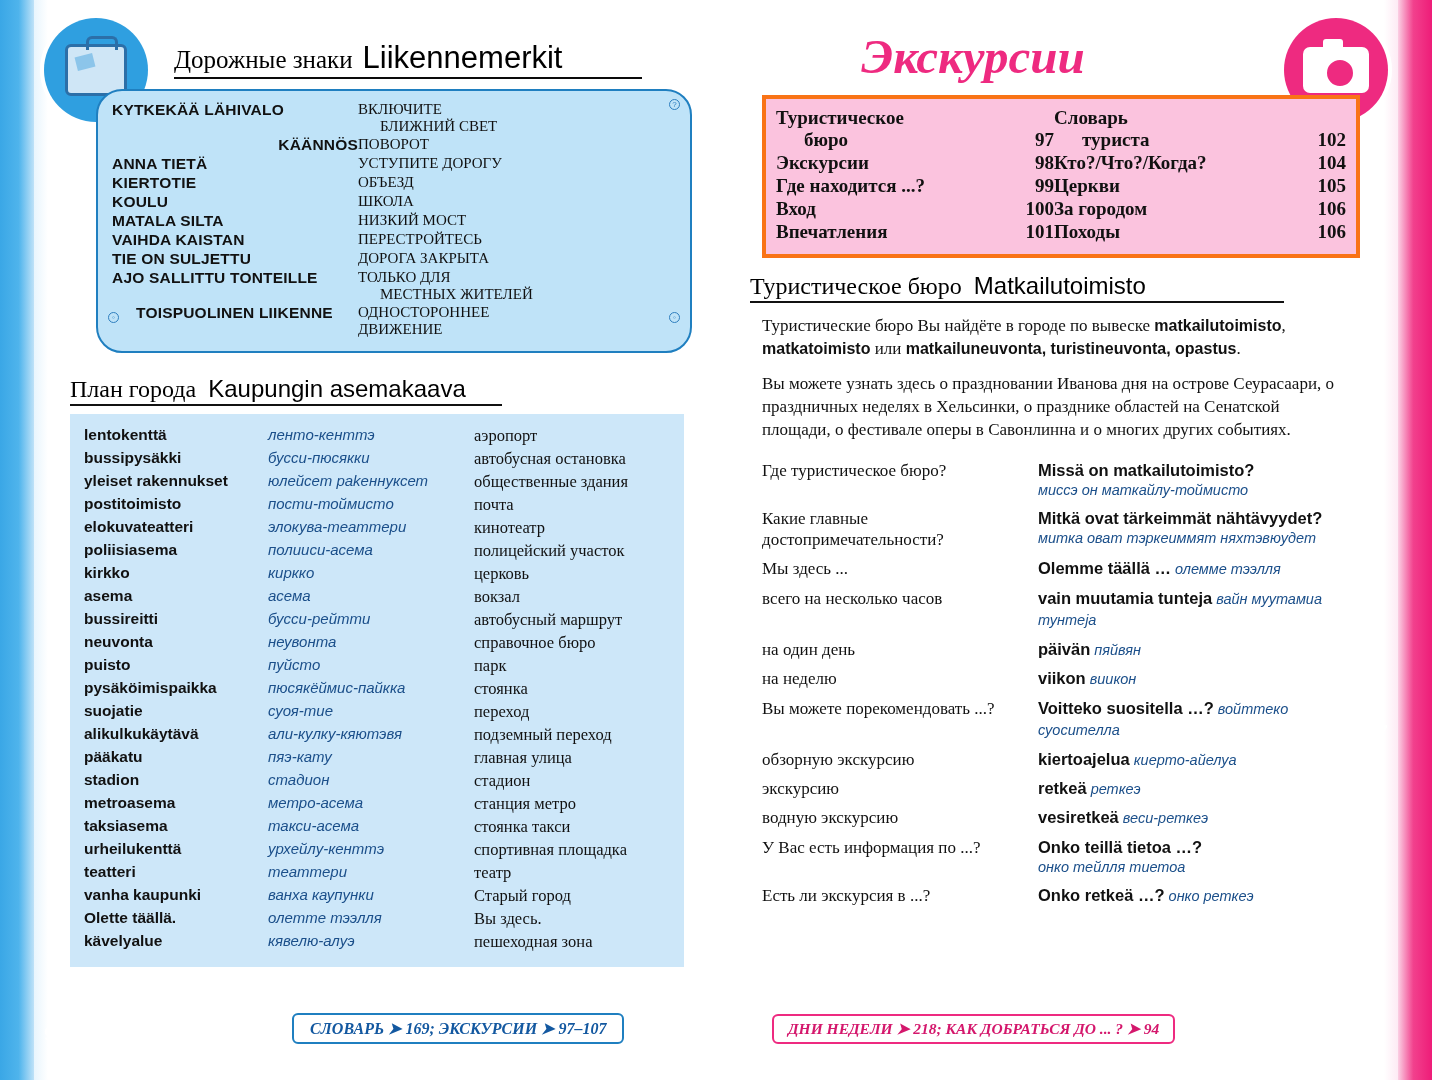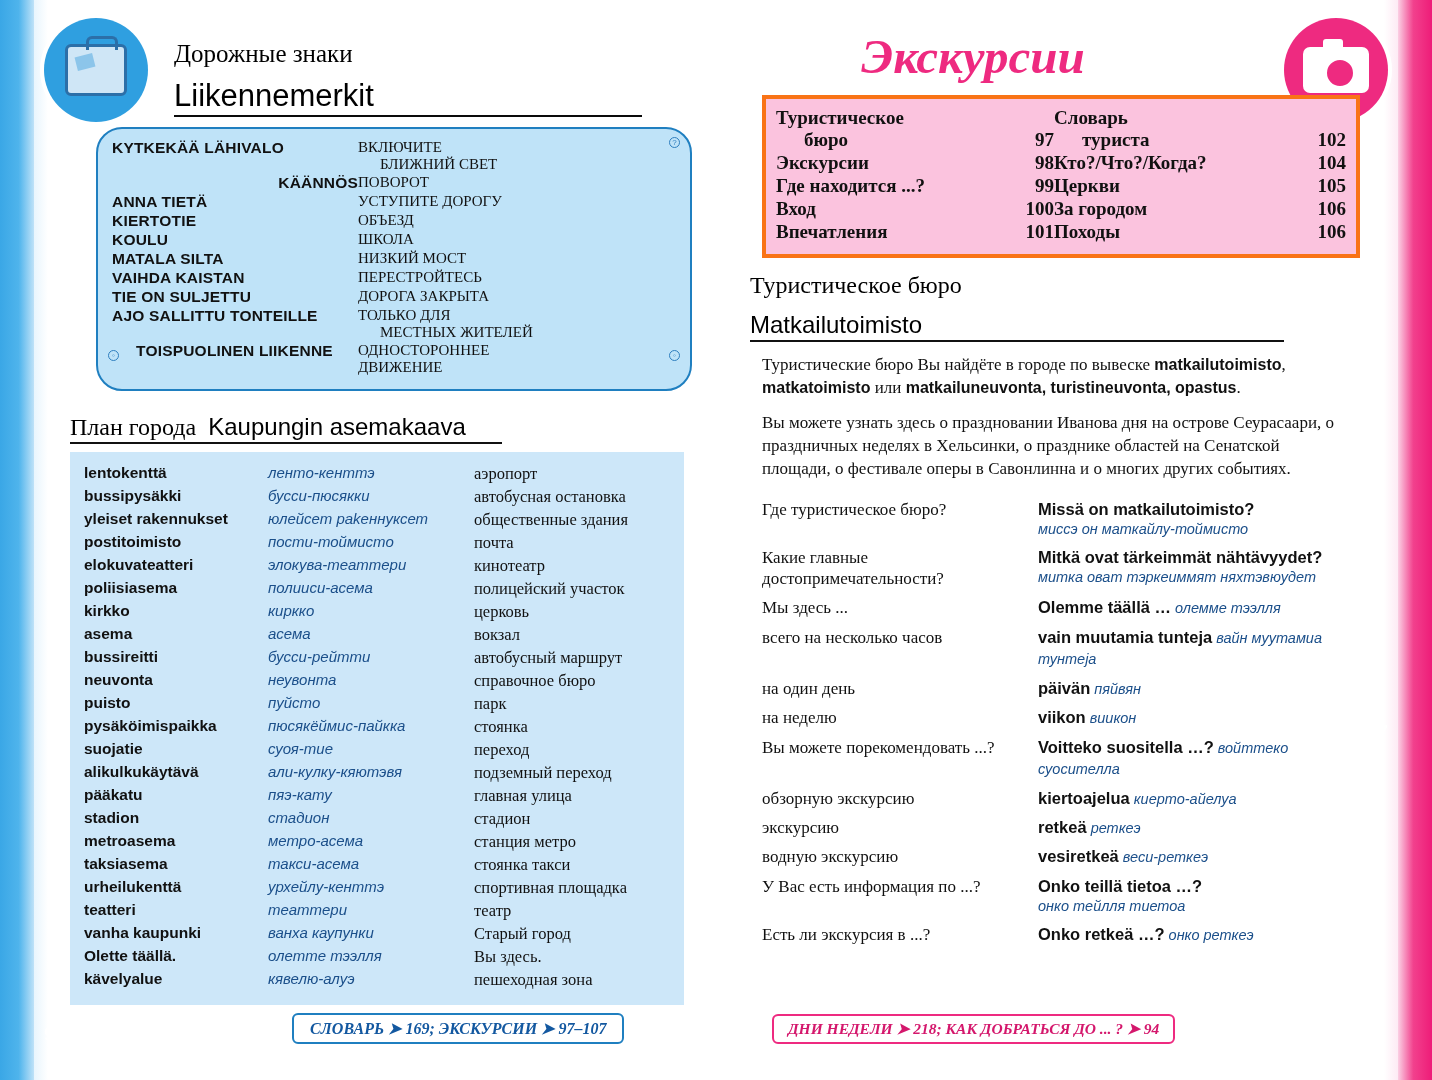--- a/index.html
+++ b/index.html
@@ -53,21 +53,21 @@
   }
   .badge-right {
     right:44px; top:18px; width:104px; height:104px;
     background:#ee2a80;
     box-shadow:0 0 0 4px #ffffff;
   }
 
   
   .lp-content { position:absolute; left:56px; top:0; width:648px; height:1080px; }
 
-  .head-row { display:flex; align-items:baseline; gap:10px; padding-left:118px; padding-top:40px;flex-direction:column; }
+  .head-row { display:flex; align-items:baseline; gap:10px; padding-left:118px; padding-top:40px; }
   .head-ru { font-family:"Liberation Serif", serif; font-size:25px; color:#000; }
   .head-fi { font-family:"Liberation Sans", sans-serif; font-size:31px; color:#000; }
   .head-underline {
     margin-left:118px; width:468px; height:2px; background:#0a0a0a; margin-top:1px;
   }
 
   
   .sign-box {
     margin-top:10px; margin-left:40px; width:596px;
     background:#bfe3f8; border:2px solid #1f7fc0; border-radius:26px;
@@ -131,21 +131,21 @@
     background:#fbc3de; border:4px solid #f97316; padding:8px 10px 10px 10px;
   }
   table.toc { border-collapse:collapse; width:100%; font-family:"Liberation Serif", serif; }
   table.toc td { padding:0 0 1px 0; vertical-align:top; font-size:19px; font-weight:bold; color:#111; }
   td.toc-l { width:212px; }
   td.toc-n { width:66px; text-align:right; padding-right:14px; }
   td.toc-l2 { width:222px; }
   td.toc-n2 { text-align:right; }
   .toc-ind { display:block; padding-left:28px; }
 
-  .rp-sub { margin:14px 0 0 22px; display:flex; align-items:baseline; gap:12px;flex-direction:column; }
+  .rp-sub { margin:14px 0 0 22px; display:flex; align-items:baseline; gap:12px; }
   .rp-sub-ru { font-family:"Liberation Serif", serif; font-size:24px; }
   .rp-sub-fi { font-size:24px; }
   .rp-sub-underline { margin-left:22px; width:534px; height:2px; background:#111; margin-top:1px; }
 
   .para {
     margin:12px 26px 0 34px; font-family:"Liberation Serif", serif;
     font-size:17px; line-height:1.35; color:#111;
   }
   .para b { font-family:"Liberation Sans", sans-serif; font-size:16px; }
 

